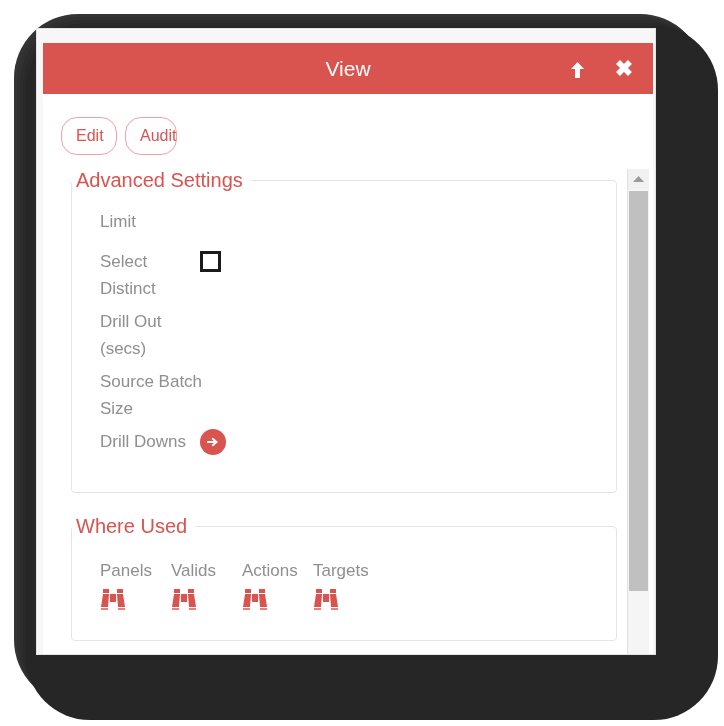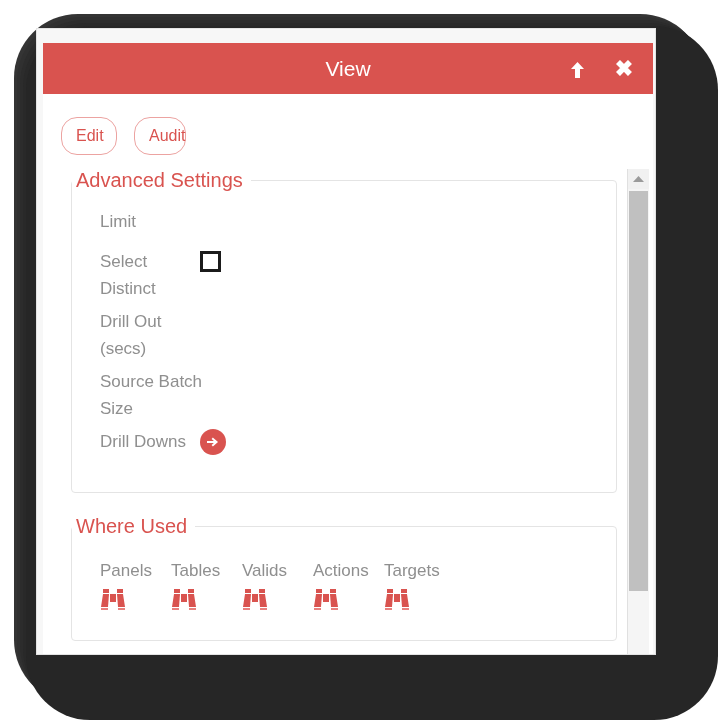--- a/index.html
+++ b/index.html
@@ -91,21 +91,21 @@
     background: #ffffff;
     border: 1px solid #eca3a1;
     border-radius: 16px;
     color: #d9534f;
     font-size: 16px;
     font-family: "Liberation Sans", sans-serif;
     cursor: pointer;
     padding: 0 14px;
   }
   #btn-edit  { left: 18px; width: 56px; }
-  #btn-audit { left: 91px; width: 52px; }
+  #btn-audit { left: 82px; width: 52px; }
 
   
   #scrollbody {
     position: absolute;
     left: 6px; top: 140px;
     width: 610px; height: 506px;
     background: #ffffff;
     overflow: hidden;
   }
   #content {
@@ -299,34 +299,20 @@
                   <rect x="17" y="1" width="6" height="4" fill="#d9534f"></rect>
                   <path d="M3 6 L9 6 L8 19 L1 19 Z" fill="#d9534f"></path>
                   <path d="M23 6 L17 6 L18 19 L25 19 Z" fill="#d9534f"></path>
                   <rect x="10" y="6" width="6" height="8" fill="#d9534f"></rect>
                   <rect x="1" y="20" width="7" height="2" fill="#e8807d"></rect>
                   <rect x="18" y="20" width="7" height="2" fill="#e8807d"></rect>
                 </svg>
               </span>
             </div>
 
-            <div class="wu-col">
-              <span class="wu-label">Tables</span>
-              <span class="wu-icon">
-                <svg width="26" height="24" viewBox="0 0 26 24" aria-hidden="true">
-                  <rect x="3" y="1" width="6" height="4" fill="#d9534f"></rect>
-                  <rect x="17" y="1" width="6" height="4" fill="#d9534f"></rect>
-                  <path d="M3 6 L9 6 L8 19 L1 19 Z" fill="#d9534f"></path>
-                  <path d="M23 6 L17 6 L18 19 L25 19 Z" fill="#d9534f"></path>
-                  <rect x="10" y="6" width="6" height="8" fill="#d9534f"></rect>
-                  <rect x="1" y="20" width="7" height="2" fill="#e8807d"></rect>
-                  <rect x="18" y="20" width="7" height="2" fill="#e8807d"></rect>
-                </svg>
-              </span>
-            </div>
 
             <div class="wu-col">
               <span class="wu-label">Valids</span>
               <span class="wu-icon">
                 <svg width="26" height="24" viewBox="0 0 26 24" aria-hidden="true">
                   <rect x="3" y="1" width="6" height="4" fill="#d9534f"></rect>
                   <rect x="17" y="1" width="6" height="4" fill="#d9534f"></rect>
                   <path d="M3 6 L9 6 L8 19 L1 19 Z" fill="#d9534f"></path>
                   <path d="M23 6 L17 6 L18 19 L25 19 Z" fill="#d9534f"></path>
                   <rect x="10" y="6" width="6" height="8" fill="#d9534f"></rect>

